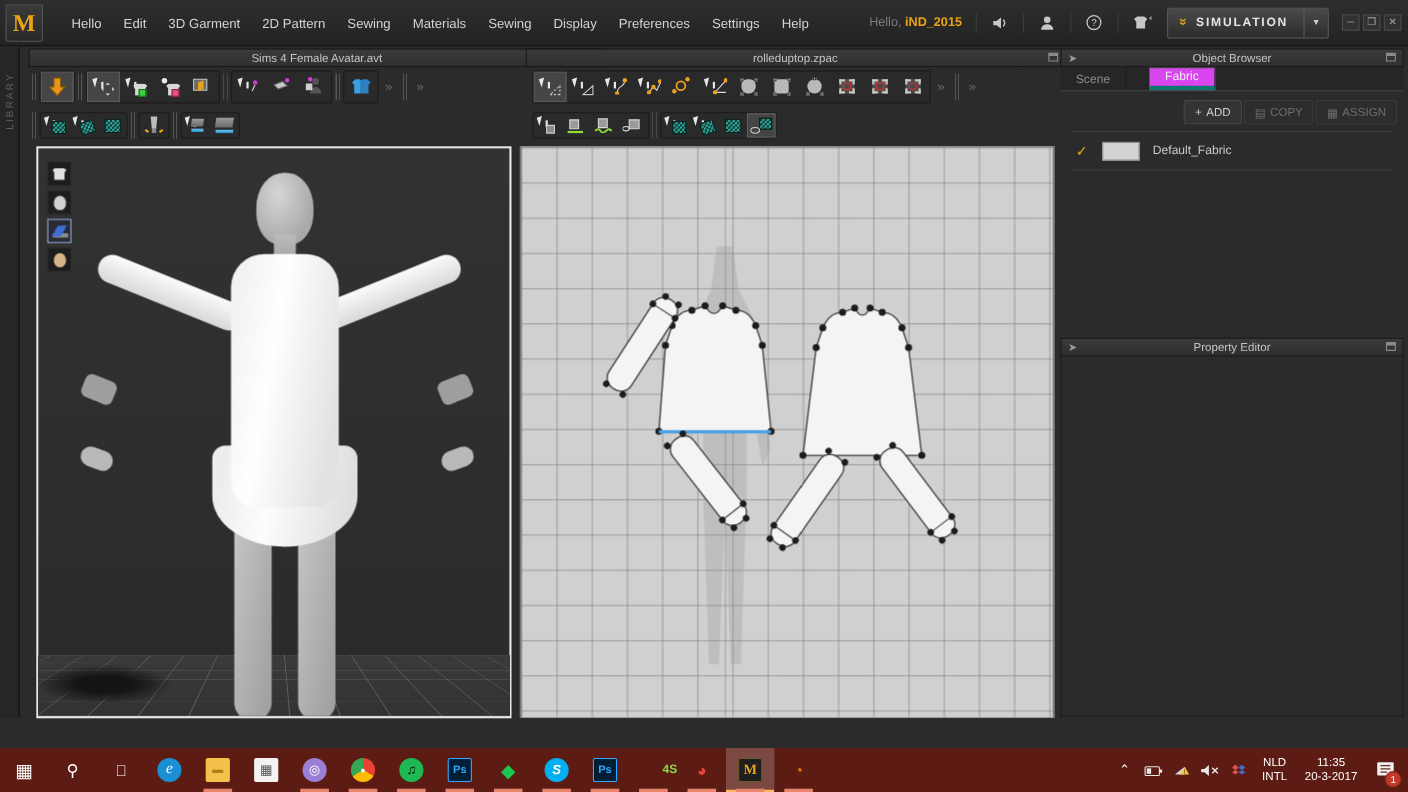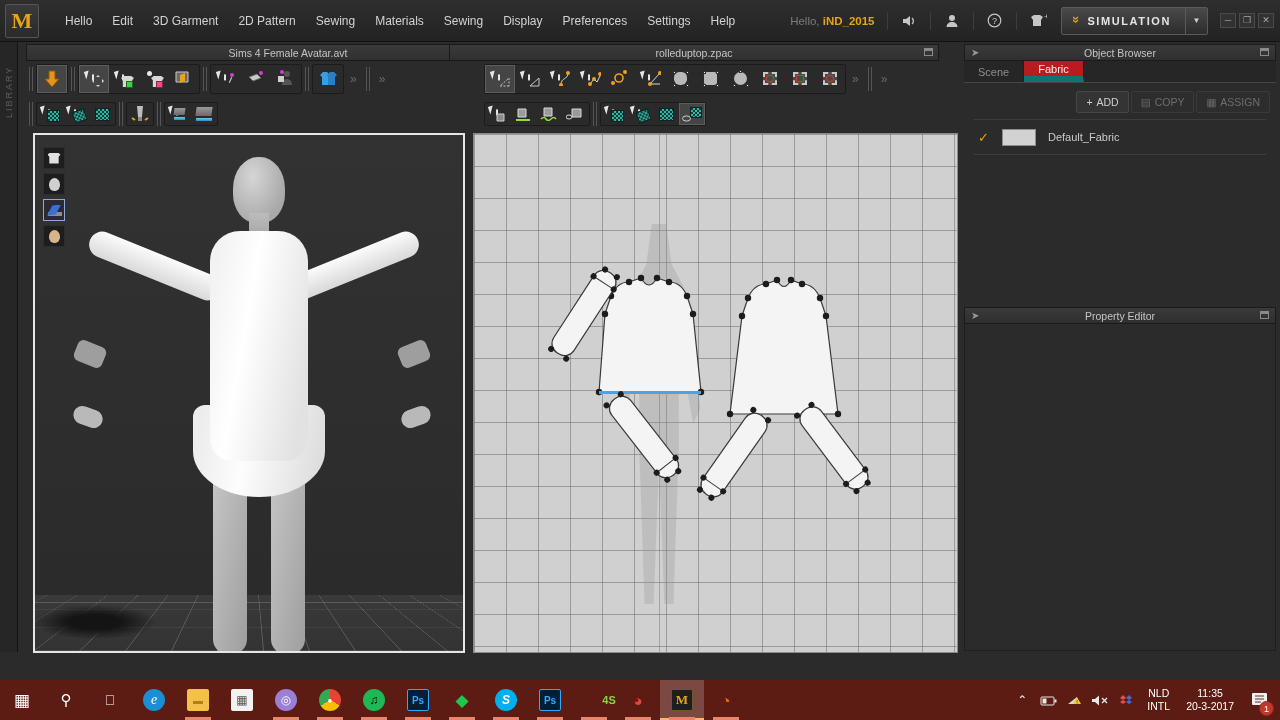--- a/index.html
+++ b/index.html
@@ -241,26 +241,26 @@
   
   .rpanel { position:absolute; background:#2b2b2b; }
   .rhead {
     height:17px; background:linear-gradient(#3a3a3a,#2f2f2f);
     border:1px solid #1b1b1b; display:flex; align-items:center; justify-content:center;
     font-size:10.5px; color:#c4c4c4; position:relative;
   }
   .rhead .pinico { position:absolute; left:6px; color:#9a9a9a; font-size:10px; }
   .rhead .dock2 { position:absolute; right:6px; top:3px; width:9px; height:8px;
     border:1px solid #8a8a8a; border-top-width:3px; }
-  .tabs { display:flex; height:22px; border-bottom:1px solid #454545; background:#262626; }
+  .tabs { display:flex; height:22px; border-bottom:1px solid #454545; background:#262626;gap:21px; }
   .tab {
     padding:0 14px; display:flex; align-items:center; font-size:11px;
     color:#8d8d8d; cursor:default; border-right:1px solid #1e1e1e;
   }
-  .tab.sel { background:#b91c1c; color:#efefef; border-bottom:6px solid #0f766e;
+  .tab.sel { background:#d946ef; color:#efefef; border-bottom:4px solid #0f766e;
     box-shadow:inset 0 1px 0 #4a4a4a; }
   .obrow { display:flex; justify-content:flex-end; gap:2px; padding:8px 6px 6px; }
   .obbtn {
     display:flex; align-items:center; gap:4px; height:22px; padding:0 9px;
     background:#343434; border:1px solid #464646; border-radius:2px;
     font-size:10.5px; color:#cfcfcf; cursor:default;
   }
   .obbtn.dim { color:#6e6e6e; background:#2d2d2d; border-color:#3a3a3a; }
   .fabdiv { height:1px; background:#3d3d3d; margin:0 10px; }
   .fabrow {
@@ -391,21 +391,21 @@
   </div>
 
   <div class="library">
     <span>LIBRARY</span>
   </div>
 
   <div class="ptitle" style="left:26px; top:44px; width:524px;">
     <span>Sims 4 Female Avatar.avt</span>
     <span class="dock"></span>
   </div>
-  <div class="ptitle" style="left:449px; top:44px; width:490px;">
+  <div class="ptitle" style="left:478px; top:44px; width:490px;">
     <span>rolleduptop.zpac</span>
     <span class="dock"></span>
   </div>
 
   <div class="tbar" style="left:26px; top:62px;">
     <div class="tgrip"></div>
     <div class="tgroup">
       <div class="tbtn active">
         <svg width="20" height="20" viewBox="0 0 20 20">
             <path d="M7 2h6v8h4l-7 8-7-8h4z" fill="#e8941a" stroke="#8a5a0a"></path>

